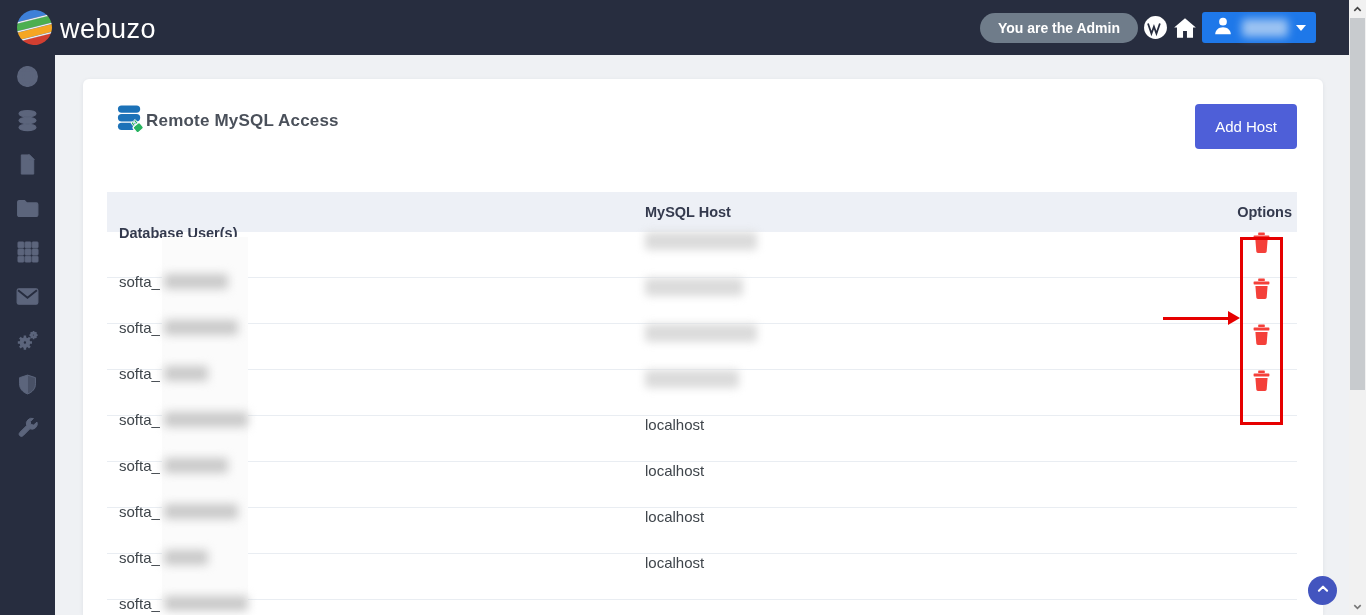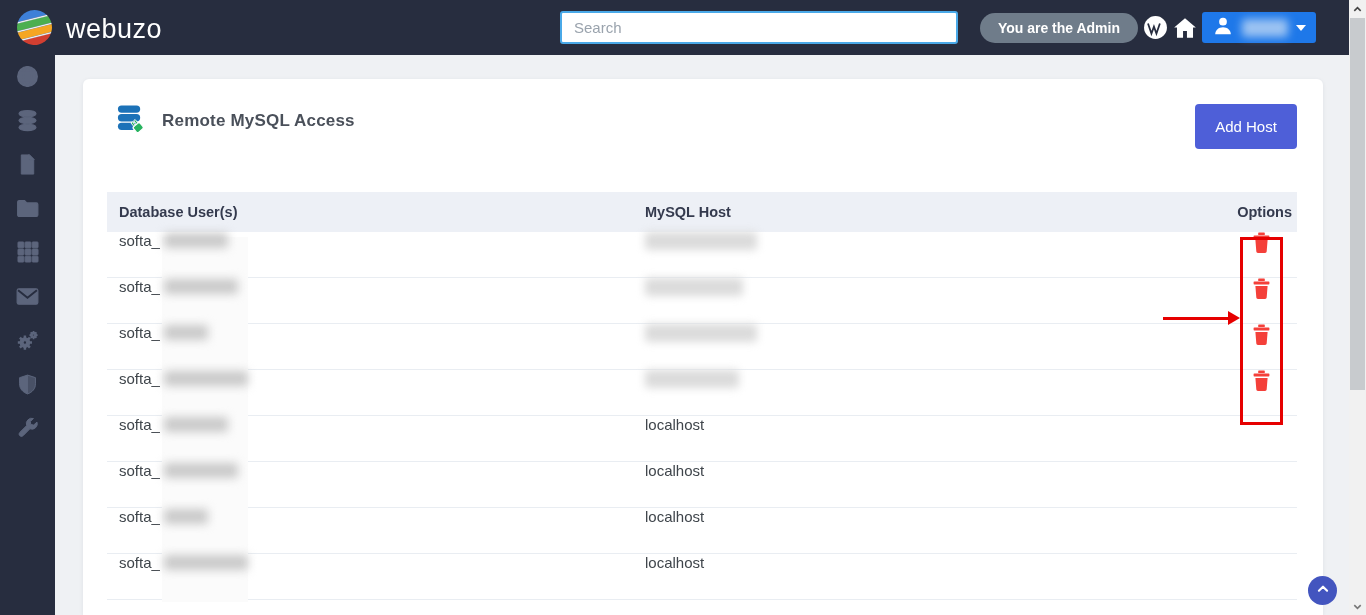--- a/index.html
+++ b/index.html
@@ -2,21 +2,21 @@
 <html style="--navbar-bg: #272d3f; --sidebar-icon: #5c657c; --page-bg: #eff1f4; --card-bg: #ffffff; --table-header-bg: #edf0f6; --text-dark: #343a4e; --row-text: #3f454b; --divider: #e9edf2; --accent-blue: #4e5fd8; --user-btn-blue: #1e78e9; --search-border: #4aa9e8; --admin-pill-bg: #6f7c8a; --trash-red: #f4403a; --annotation-red: #e60000; --scrolltop-bg: #4355bf;"><head>
 <meta charset="utf-8">
 <style>
   * { margin:0; padding:0; box-sizing:border-box; }
   html,body { width:1366px; height:615px; overflow:hidden;
     font-family:"Liberation Sans","DejaVu Sans",sans-serif; background:var(--page-bg,#eff1f4); }
 
   
   .navbar { position:absolute; left:0; top:0; width:1349px; height:55px;
     background:var(--navbar-bg,#272d3f); z-index:5; }
-  .logo { position:absolute; left:16px; top:9px; display:flex; align-items:center; gap:13px; }
+  .logo { position:absolute; left:16px; top:9px; display:flex; align-items:center; gap:7px; }
   .logo-text { color:#fff; font-size:27px; font-weight:500; letter-spacing:.5px; }
   .search-wrap { position:absolute; left:560px; top:11px; }
   .search-input { width:398px; height:33px; border:2px solid var(--search-border,#4aa9e8);
     border-radius:3px; padding:0 12px; font-size:15px; color:#333; outline:none;
     font-family:inherit; }
   .search-input::placeholder { color:#9aa3ad; }
   .nav-right { position:absolute; right:33px; top:0; height:55px; display:flex; align-items:center; gap:4px; }
   .admin-pill { background:var(--admin-pill-bg,#6f7c8a); color:#fff; font-weight:bold;
     font-size:14px; padding:7px 18px; border-radius:16px; white-space:nowrap; }
   .nav-icon { width:26px; height:26px; display:flex; align-items:center; justify-content:center; cursor:pointer; }
@@ -31,33 +31,33 @@
     background:var(--navbar-bg,#272d3f); z-index:4; }
   .side-item { position:absolute; left:0; width:55px; height:44px; display:flex;
     align-items:center; justify-content:center; cursor:pointer; }
   .side-item svg { fill:var(--sidebar-icon,#5c657c); stroke:var(--sidebar-icon,#5c657c); }
 
   
   .card { position:absolute; left:83px; top:79px; width:1240px; height:536px;
     background:var(--card-bg,#fff); border-radius:6px 6px 0 0;
     box-shadow:0 1px 4px rgba(40,50,70,.08); }
   .card-head { position:relative; height:113px; }
-  .page-title-row { position:absolute; left:32px; top:24px; display:flex; align-items:center; gap:16px;text-align:right; }
+  .page-title-row { position:absolute; left:32px; top:24px; display:flex; align-items:center; gap:0;text-align:right; }
   .page-title { font-size:17px; font-weight:bold; color:#4a505a; letter-spacing:.2px; }
   .add-host-btn { position:absolute; right:26px; top:25px; width:102px; height:45px;
     background:var(--accent-blue,#4e5fd8); color:#fff; border:none; border-radius:4px;
     font-size:15px; font-family:inherit; cursor:pointer; }
 
   
   .table { position:absolute; left:24px; top:113px; width:1190px; }
   .thead { display:flex; height:40px; align-items:center; background:var(--table-header-bg,#edf0f6);
     font-weight:bold; font-size:14.5px; color:var(--text-dark,#343a4e); }
   .trow { display:flex; height:46px; align-items:flex-start; border-bottom:1px solid var(--divider,#e9edf2);
     font-size:15px; color:var(--row-text,#3f454b); position:relative; }
-  .cell-user { width:538px; padding-left:12px; display:flex; align-items:center; }
+  .cell-user { width:538px; padding-left:12px; display:flex; align-items:center;margin-top:41px; }
   .cell-host { flex:1; display:flex; align-items:center; }
   .cell-options { width:140px; display:flex; justify-content:flex-end; padding-right:26px; }
   .thead .cell-options { padding-right:5px; }
   .blur-chip { display:inline-block; border-radius:3px; position:relative; z-index:2; }
   .user-chip { height:15px; background:#c9c9c9; filter:blur(5px); margin-left:4px; }
   .host-chip { height:18px; background:#dbdbdb; filter:blur(4px); }
   .trash { width:19px; height:21px; cursor:pointer; display:flex; }
 
   
   .redact-band { position:absolute; left:162px; top:237px; width:86px; height:365px;
@@ -104,23 +104,20 @@
           <rect x="-4" y="27.3" width="44" height="11" fill="#d23f31"></rect>
           <rect x="-4" y="9" width="44" height="1.4" fill="#e8edf2"></rect>
           <rect x="-4" y="17.5" width="44" height="1.4" fill="#e8edf2"></rect>
           <rect x="-4" y="26.1" width="44" height="1.4" fill="#e8edf2"></rect>
         </g>
       </svg>
     </span>
     <span class="logo-text">webuzo</span>
   </div>
 
-  <div class="search-wrap">
-    <input class="search-input" type="text" placeholder="Search" style="">
-  </div>
 
   <div class="nav-right">
     <div class="admin-pill">You are the Admin</div>
     <div class="nav-icon">
       <svg width="25" height="25" viewBox="0 0 24 24">
         <circle cx="12" cy="12" r="11" fill="#fff"></circle>
         <path d="M4.8 8.2l3.3 9.6 2.4-6.6 2.4 6.6 3.3-9.6" stroke="#272d3f" stroke-width="1.7" fill="none" stroke-linejoin="miter"></path>
       </svg>
     </div>
     <div class="nav-icon">

